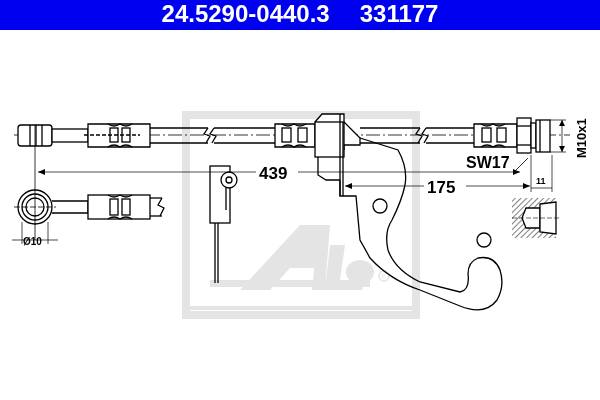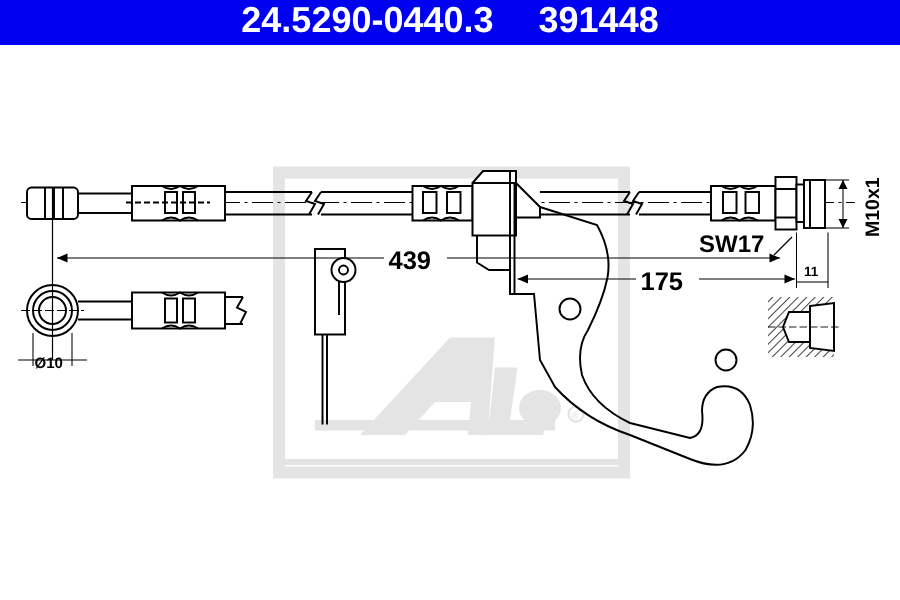--- a/index.html
+++ b/index.html
@@ -9,21 +9,21 @@
     .header-bar .gap { display: inline-block; width: 30px; }
     .drawing { position: absolute; left: 0; top: 30px; width: 600px; height: 370px; }
     .dim-label { font-family: "Liberation Sans", sans-serif; font-weight: bold; fill: #000; }
   </style>
 </head>
 <body>
 
 <div class="header-bar">
   <span>24.5290-0440.3</span>
   <span class="gap"></span>
-  <span>391448</span>
+  <span>331177</span>
 </div>
 
 <svg class="drawing" viewBox="0 30 600 370" xmlns="http://www.w3.org/2000/svg">
 
   <g fill="none" stroke="#e4e4e4">
     <rect x="186" y="115" width="230" height="200" stroke-width="8"></rect>
     <line x1="182" y1="308" x2="420" y2="308" stroke-width="4"></line>
   </g>
   <g>
     <path d="M240 290 L300 225 L330 225 L325 290 L312 290 L314 268 L290 268 L270 290 Z" fill="#e4e4e4"></path>

